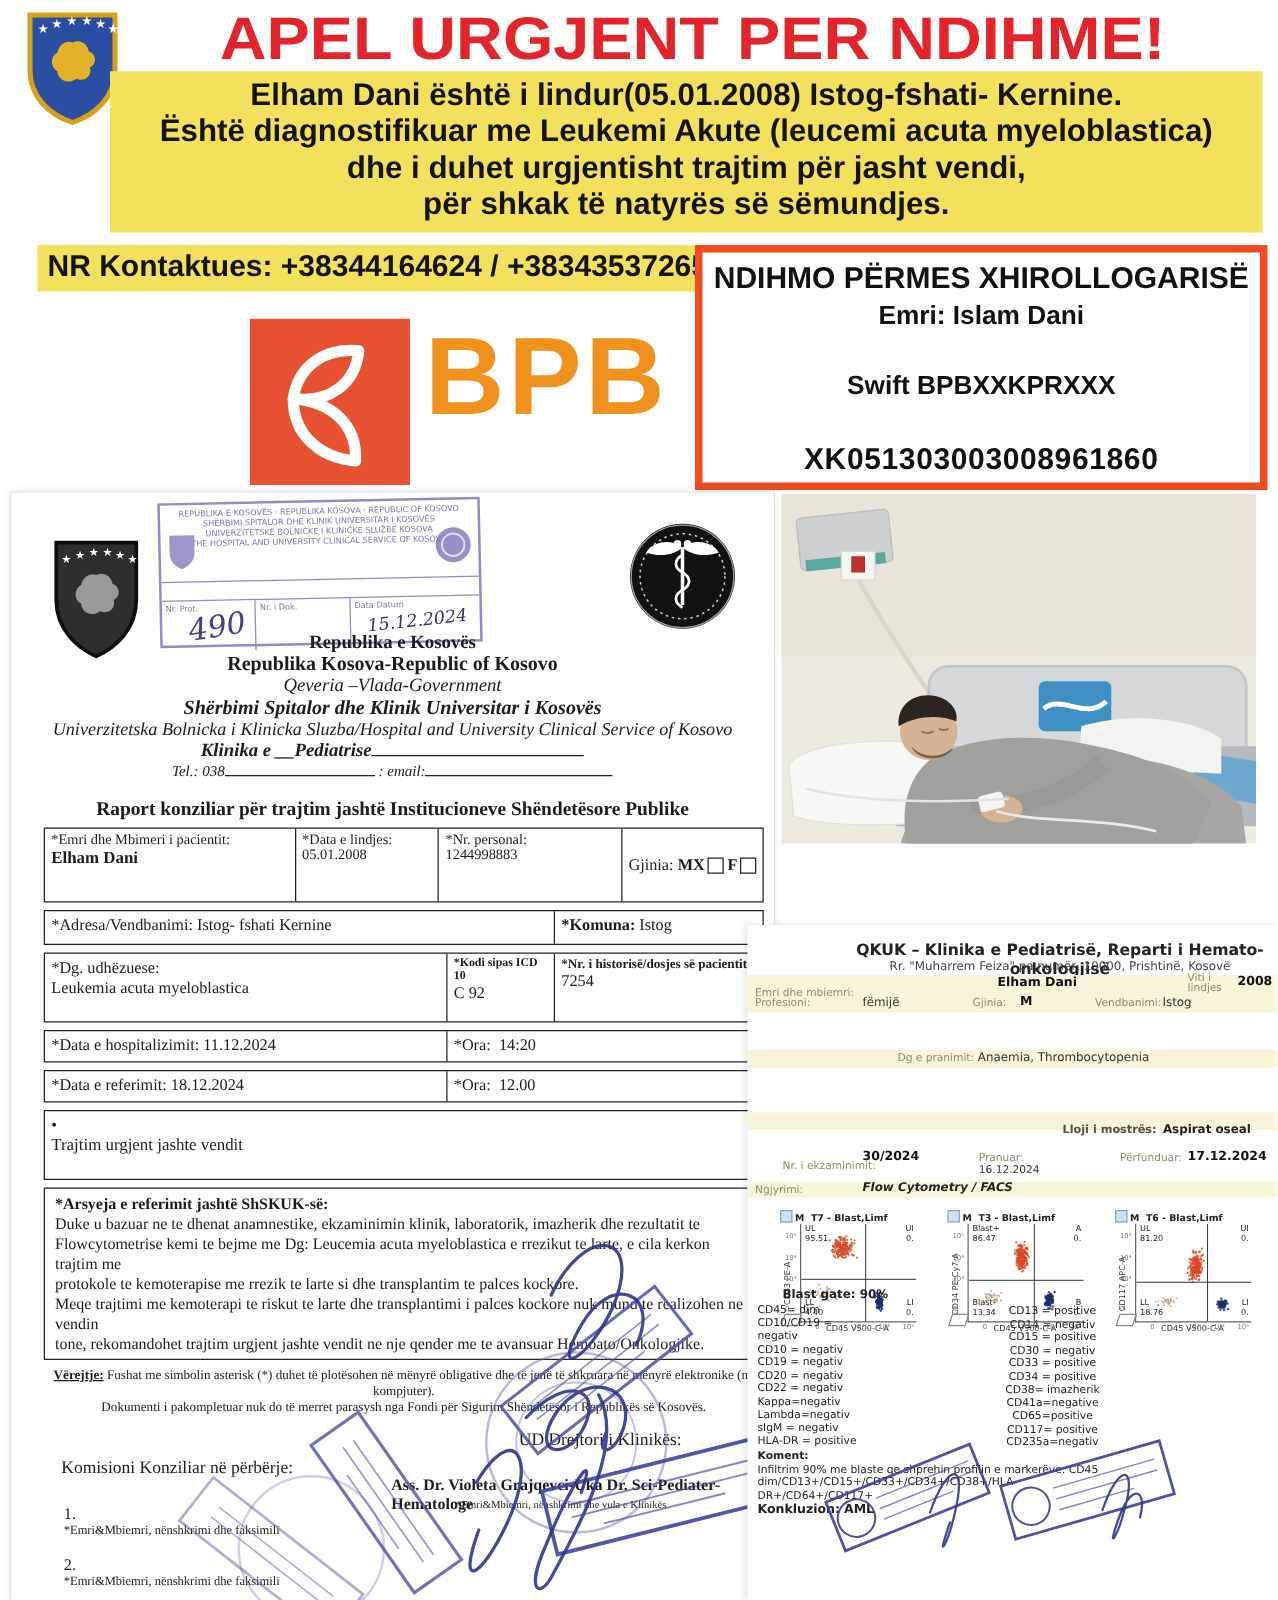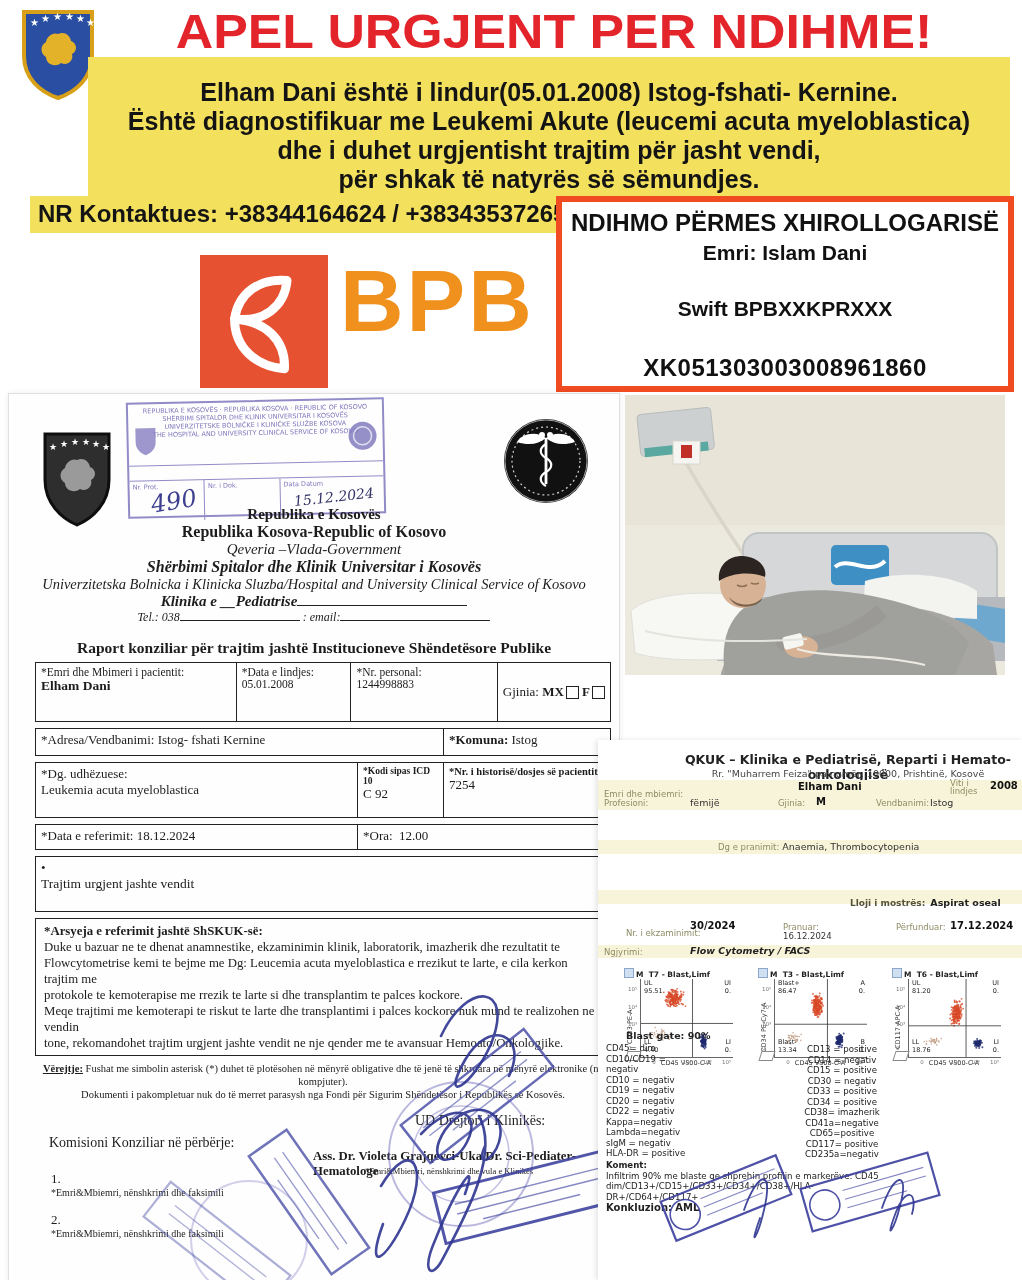--- a/index.html
+++ b/index.html
@@ -4,21 +4,21 @@
 <style>
   html,body{margin:0;padding:0;background:#ffffff;}
   #page{position:relative;width:1022px;height:1280px;background:#fff;overflow:hidden;
         font-family:"Liberation Sans",sans-serif;}
   .abs{position:absolute;}
 
   
   .main-title{left:96px;top:4px;width:916px;text-align:center;color:#e3242b;
     font-weight:800;font-size:48px;letter-spacing:0px;transform:scaleX(1.08);transform-origin:center;
     white-space:nowrap;}
-  .intro-box{left:88px;top:57px;width:922px;height:124px;background:#f3e15d;padding-top:21px;}
+  .intro-box{left:88px;top:57px;width:922px;height:124px;background:#f3e15d;padding-top:5px;}
   .intro-line{text-align:center;font-weight:700;font-size:25px;line-height:29px;color:#141414;}
   .contact-strip{left:30px;top:196px;background:#f3e15d;padding:4px 10px 5px 8px;
     font-weight:700;font-size:24px;color:#141414;}
   .bank-box{left:556px;top:196px;width:446px;height:184px;border:6px solid #f04b21;background:#fff;
     text-align:center;color:#111;}
   .bank-title{margin-top:7px;font-weight:700;font-size:24px;}
   .bank-name{margin-top:4px;font-weight:700;font-size:21px;}
   .bank-swift{margin-top:32px;font-weight:700;font-size:21px;}
   .bank-iban{margin-top:33px;font-weight:700;font-size:24px;letter-spacing:.5px;}
 
@@ -238,20 +238,30 @@
         <div class="tcell" style="width:86px;">
           <div style="font-size:9.5px;font-weight:700;">*Kodi sipas ICD 10</div>
           <div style="font-size:13px;">C 92</div>
         </div>
         <div class="tcell" style="flex:1;">
           <div style="font-size:10.5px;font-weight:600;">*Nr. i historisë/dosjes së pacientit:</div>
           <div style="font-size:13px;">7254</div>
         </div>
       </div>
 
+      <div class="trow" style="height:26px;">
+        <div class="tcell" style="width:322px;font-size:13px;">
+          <span>*Data e hospitalizimit:</span>
+          <span>11.12.2024</span>
+        </div>
+        <div class="tcell" style="flex:1;font-size:13px;">
+          <span>*Ora:</span>&nbsp;
+          <span>14:20</span>
+        </div>
+      </div>
 
       <div class="trow" style="height:26px;">
         <div class="tcell" style="width:322px;font-size:13px;">
           <span>*Data e referimit:</span>
           <span>18.12.2024</span>
         </div>
         <div class="tcell" style="flex:1;font-size:13px;">
           <span>*Ora:</span>&nbsp;
           <span>12.00</span>
         </div>

